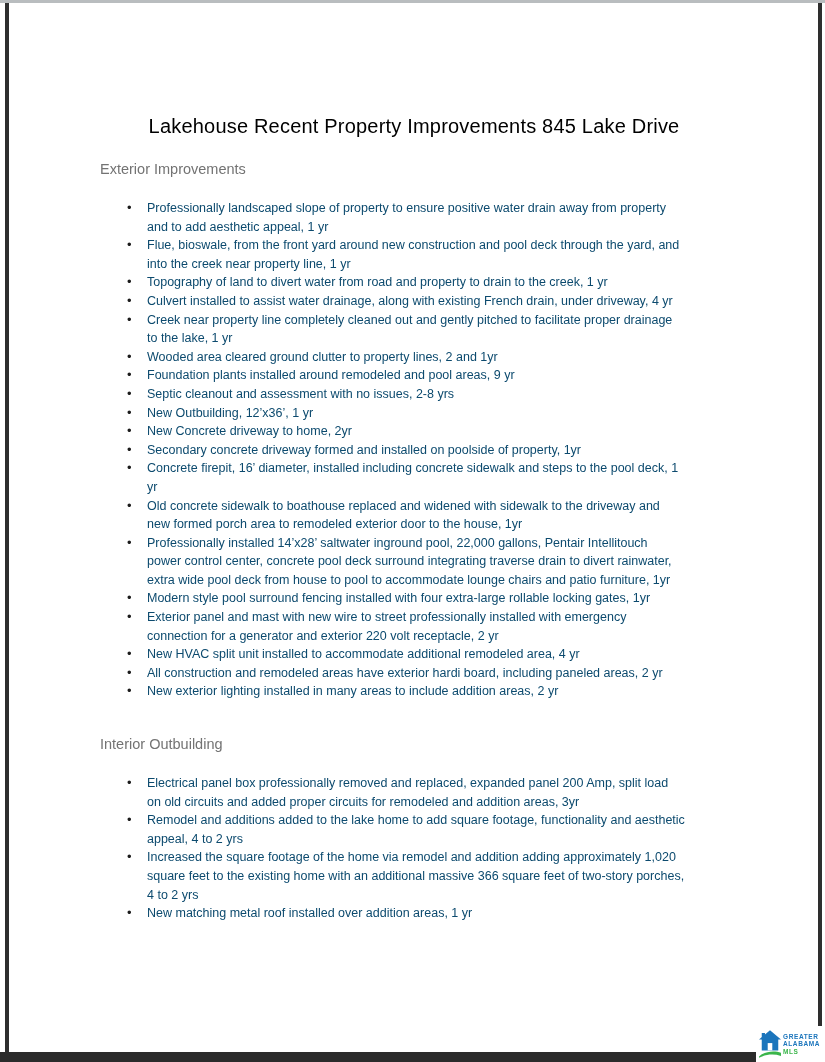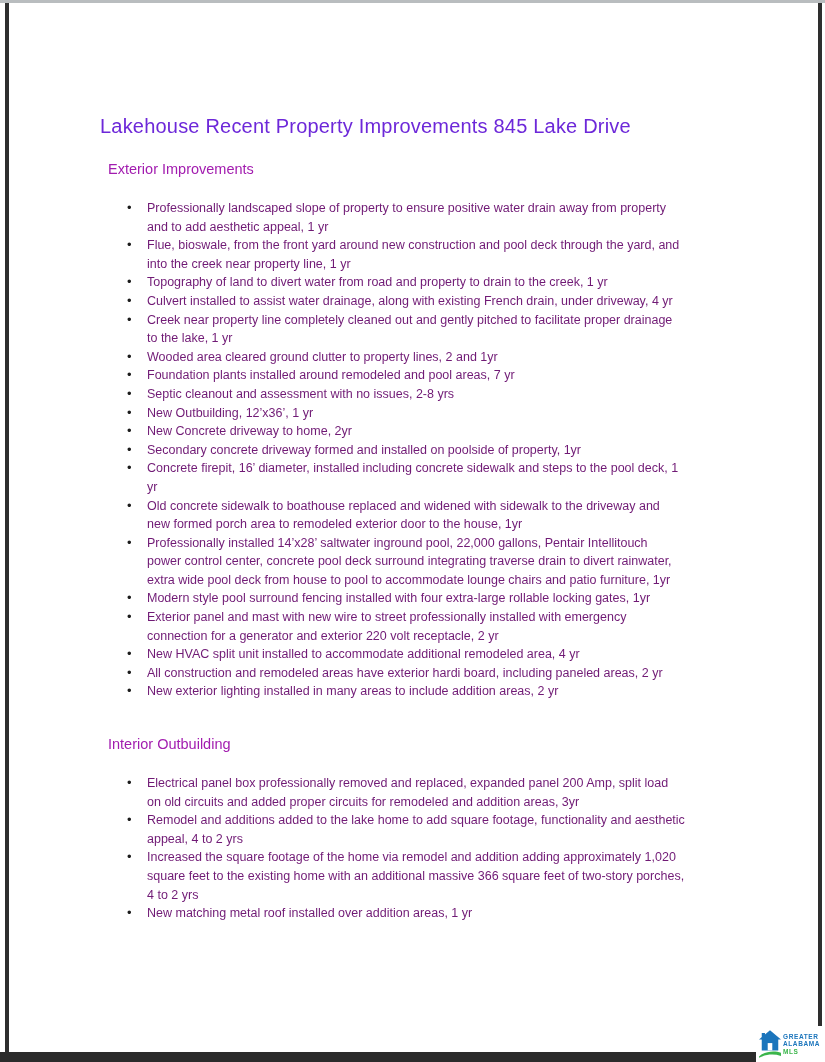--- a/index.html
+++ b/index.html
@@ -20,43 +20,44 @@
   .content {
     position:absolute;
     left:100px; top:113px;
     width:628px;
   }
   h1.doc-title {
     margin:0;
     font-size:20px;
     font-weight:400;
     line-height:26px;
-    color:#6d28d9;
+    color:#000000;
     letter-spacing:0.2px;
+    text-align:center;
   }
   .section h2 {
-    margin:21px 8px;
+    margin:21px 0;
     font-size:14.5px;
     font-weight:400;
     line-height:18px;
-    color:#a21caf;
+    color:#737373;
   }
   .section + .section { margin-top:34px; }
   .section ul {
     margin:21px 0 0 0;
     padding:0;
     list-style:none;
     width:585px;
   }
   .section li {
     position:relative;
     padding-left:47px;
     font-size:12.5px;
     line-height:18.6px;
-    color:#701a75;
+    color:#0c4a6e;
   }
   .section li::before {
     content:"\2022";
     position:absolute;
     left:27px;
     top:0;
     font-size:13px;
     color:#1b1b1b;
   }
 
@@ -99,21 +100,21 @@
     <div>
         <section class="section">
           <h2>Exterior Improvements</h2>
           <ul>
             <li>Professionally landscaped slope of property to ensure positive water drain away from property and to add aesthetic appeal, 1 yr</li>
             <li>Flue, bioswale, from the front yard around new construction and pool deck through the yard, and into the creek near property line, 1 yr</li>
             <li>Topography of land to divert water from road and property to drain to the creek, 1 yr</li>
             <li>Culvert installed to assist water drainage, along with existing French drain, under driveway, 4 yr</li>
             <li>Creek near property line completely cleaned out and gently pitched to facilitate proper drainage to the lake, 1 yr</li>
             <li>Wooded area cleared ground clutter to property lines, 2 and 1yr</li>
-            <li>Foundation plants installed around remodeled and pool areas, 7 yr</li>
+            <li>Foundation plants installed around remodeled and pool areas, 9 yr</li>
             <li>Septic cleanout and assessment with no issues, 2-8 yrs</li>
             <li>New Outbuilding, 12’x36’, 1 yr</li>
             <li>New Concrete driveway to home, 2yr</li>
             <li>Secondary concrete driveway formed and installed on poolside of property, 1yr</li>
             <li>Concrete firepit, 16’ diameter, installed including concrete sidewalk and steps to the pool deck, 1 yr</li>
             <li>Old concrete sidewalk to boathouse replaced and widened with sidewalk to the driveway and new formed porch area to remodeled exterior door to the house, 1yr</li>
             <li>Professionally installed 14’x28’ saltwater inground pool, 22,000 gallons, Pentair Intellitouch power control center, concrete pool deck surround integrating traverse drain to divert rainwater, extra wide pool deck from house to pool to accommodate lounge chairs and patio furniture, 1yr</li>
             <li>Modern style pool surround fencing installed with four extra-large rollable locking gates, 1yr</li>
             <li>Exterior panel and mast with new wire to street professionally installed with emergency connection for a generator and exterior 220 volt receptacle, 2 yr</li>
             <li>New HVAC split unit installed to accommodate additional remodeled area, 4 yr</li>

